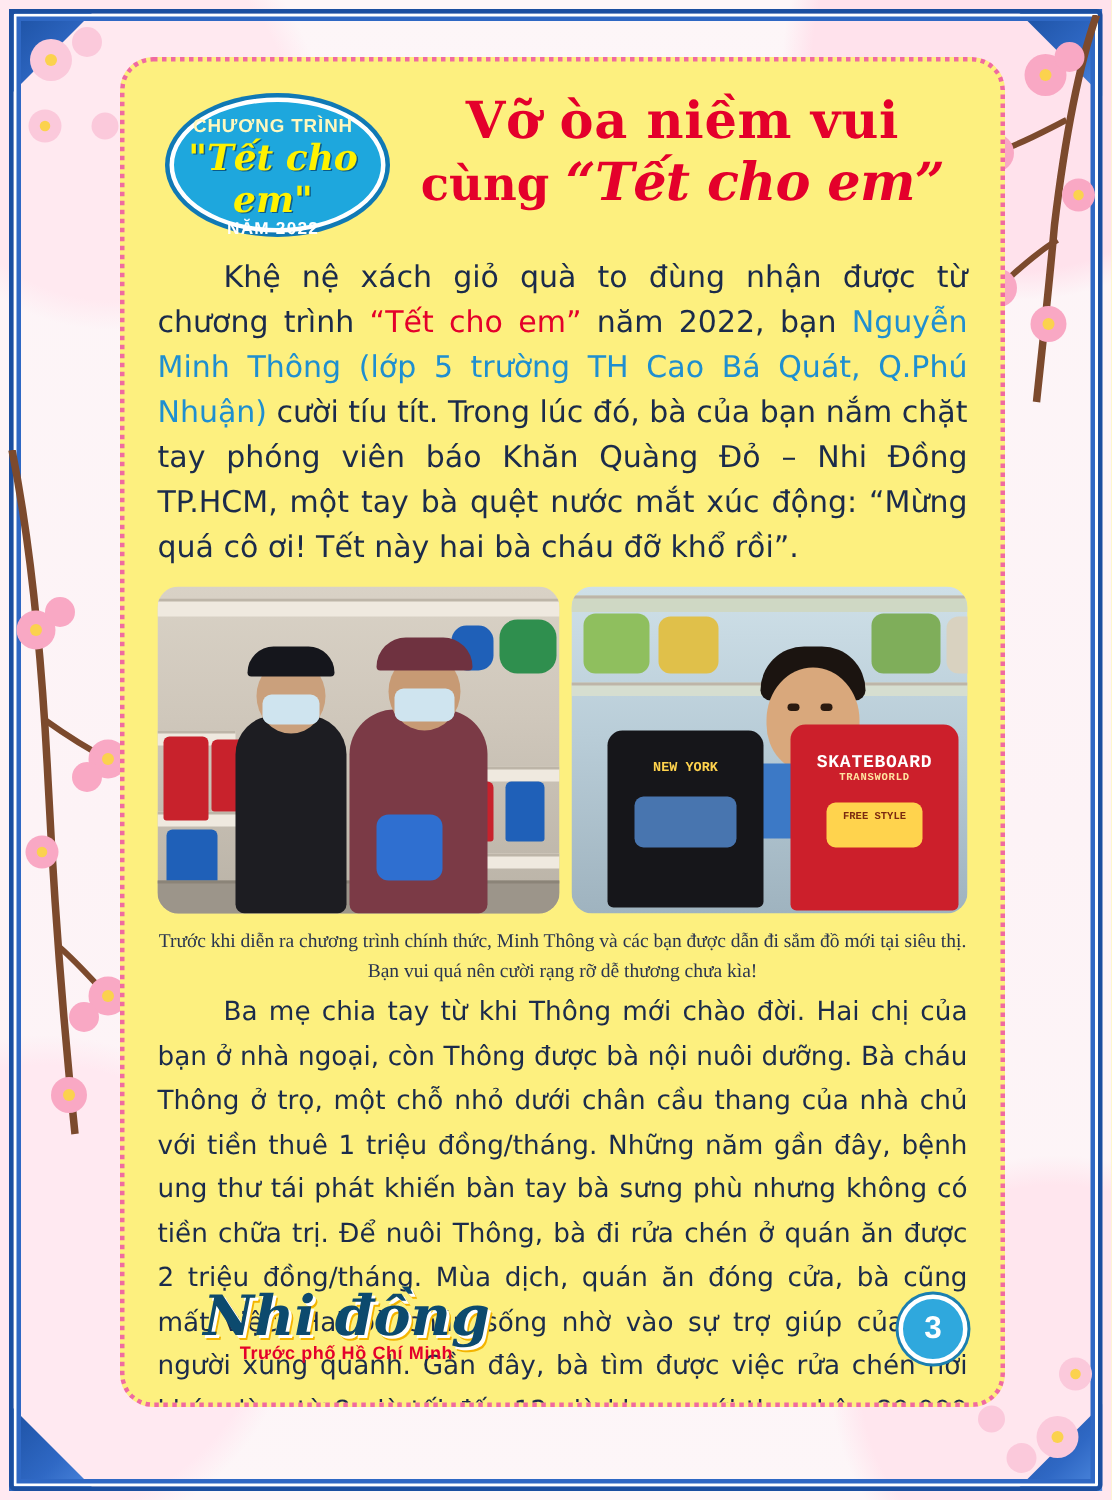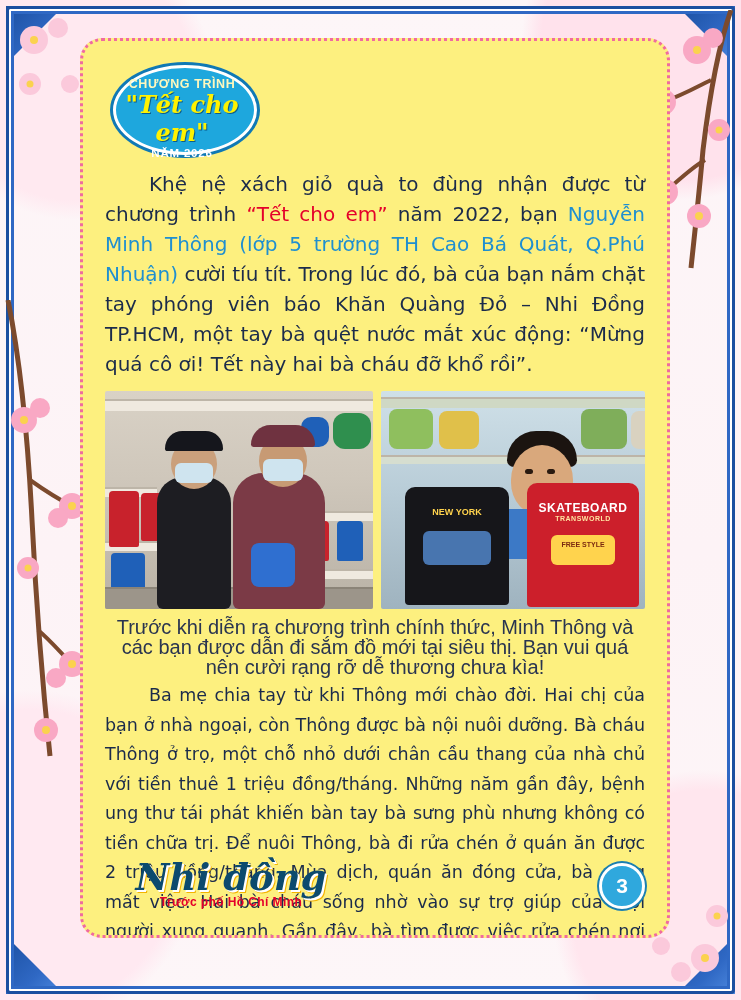--- a/index.html
+++ b/index.html
@@ -167,21 +167,22 @@
   
   .photos {
     margin-top: 12px;
     display: flex;
     gap: 8px;
     height: 218px;
   }
   .photo {
     position: relative;
     overflow: hidden;
-    border-radius: 2px;
+    border-radius: 14px;
+    font-family: Liberation Mono, monospace;
   }
   .photo.left { width: 268px; }
   .photo.right { flex: 1; }
 
   
   .p-store-bg {
     position: absolute; inset: 0;
     background: linear-gradient(180deg,#d9d2c6 0%, #cfc7bb 40%, #b9b2a6 100%);
   }
   .shelf {
@@ -275,25 +276,25 @@
     color: #ffffff;
     font-size: 12px;
     font-weight: bold;
     text-align: center;
     width: 100%;
     letter-spacing: 0.5px;
   }
 
   .caption {
     margin-top: 8px;
-    font-size: 20px;
+    font-size: 13px;
     line-height: 20px;
     color: #2a3550;
     text-align: center;
-    font-family: Liberation Sans, sans-serif;
+    font-family: Liberation Serif, serif;
   }
 
   .section-title {
     margin-top: 10px;
     margin-left: 34px;
     color: #e4002b;
     font-size: 22px;
     font-weight: bold;
     letter-spacing: 0.4px;
     font-family: "DejaVu Sans", sans-serif;
@@ -441,23 +442,30 @@
   </svg>
 
   <div class="card">
 
     <div class="header">
 
       <div class="badge">
         <div class="badge-ellipse"></div>
         <div class="badge-l1">CHƯƠNG TRÌNH</div>
         <div class="badge-l2">"Tết cho em"</div>
-        <div class="badge-l3">NĂM 2026</div>
+        <div class="badge-l3">NĂM 2022</div>
       </div>
 
+      <div class="headline">
+        <div class="headline-1">Vỡ òa niềm vui</div>
+        <div class="headline-2">
+          <span>cùng</span>
+          <span class="script">“Tết cho em”</span>
+        </div>
+      </div>
     </div>
 
     <div class="lead">
       <span class="indent"></span><span>Khệ nệ xách giỏ quà to đùng nhận được từ chương trình </span><span class="hl-red">“Tết cho em”</span><span> năm 2022, bạn </span><span class="hl-blue">Nguyễn Minh Thông (lớp 5 trường TH Cao Bá Quát, Q.Phú Nhuận)</span><span> cười tíu tít. Trong lúc đó, bà của bạn nắm chặt tay phóng viên báo Khăn Quàng Đỏ – Nhi Đồng TP.HCM, một tay bà quệt nước mắt xúc động: “Mừng quá cô ơi! Tết này hai bà cháu đỡ khổ rồi”.</span>
     </div>
 
     <div class="photos">
 
       <div class="photo left">
         <div class="p-store-bg"></div>

